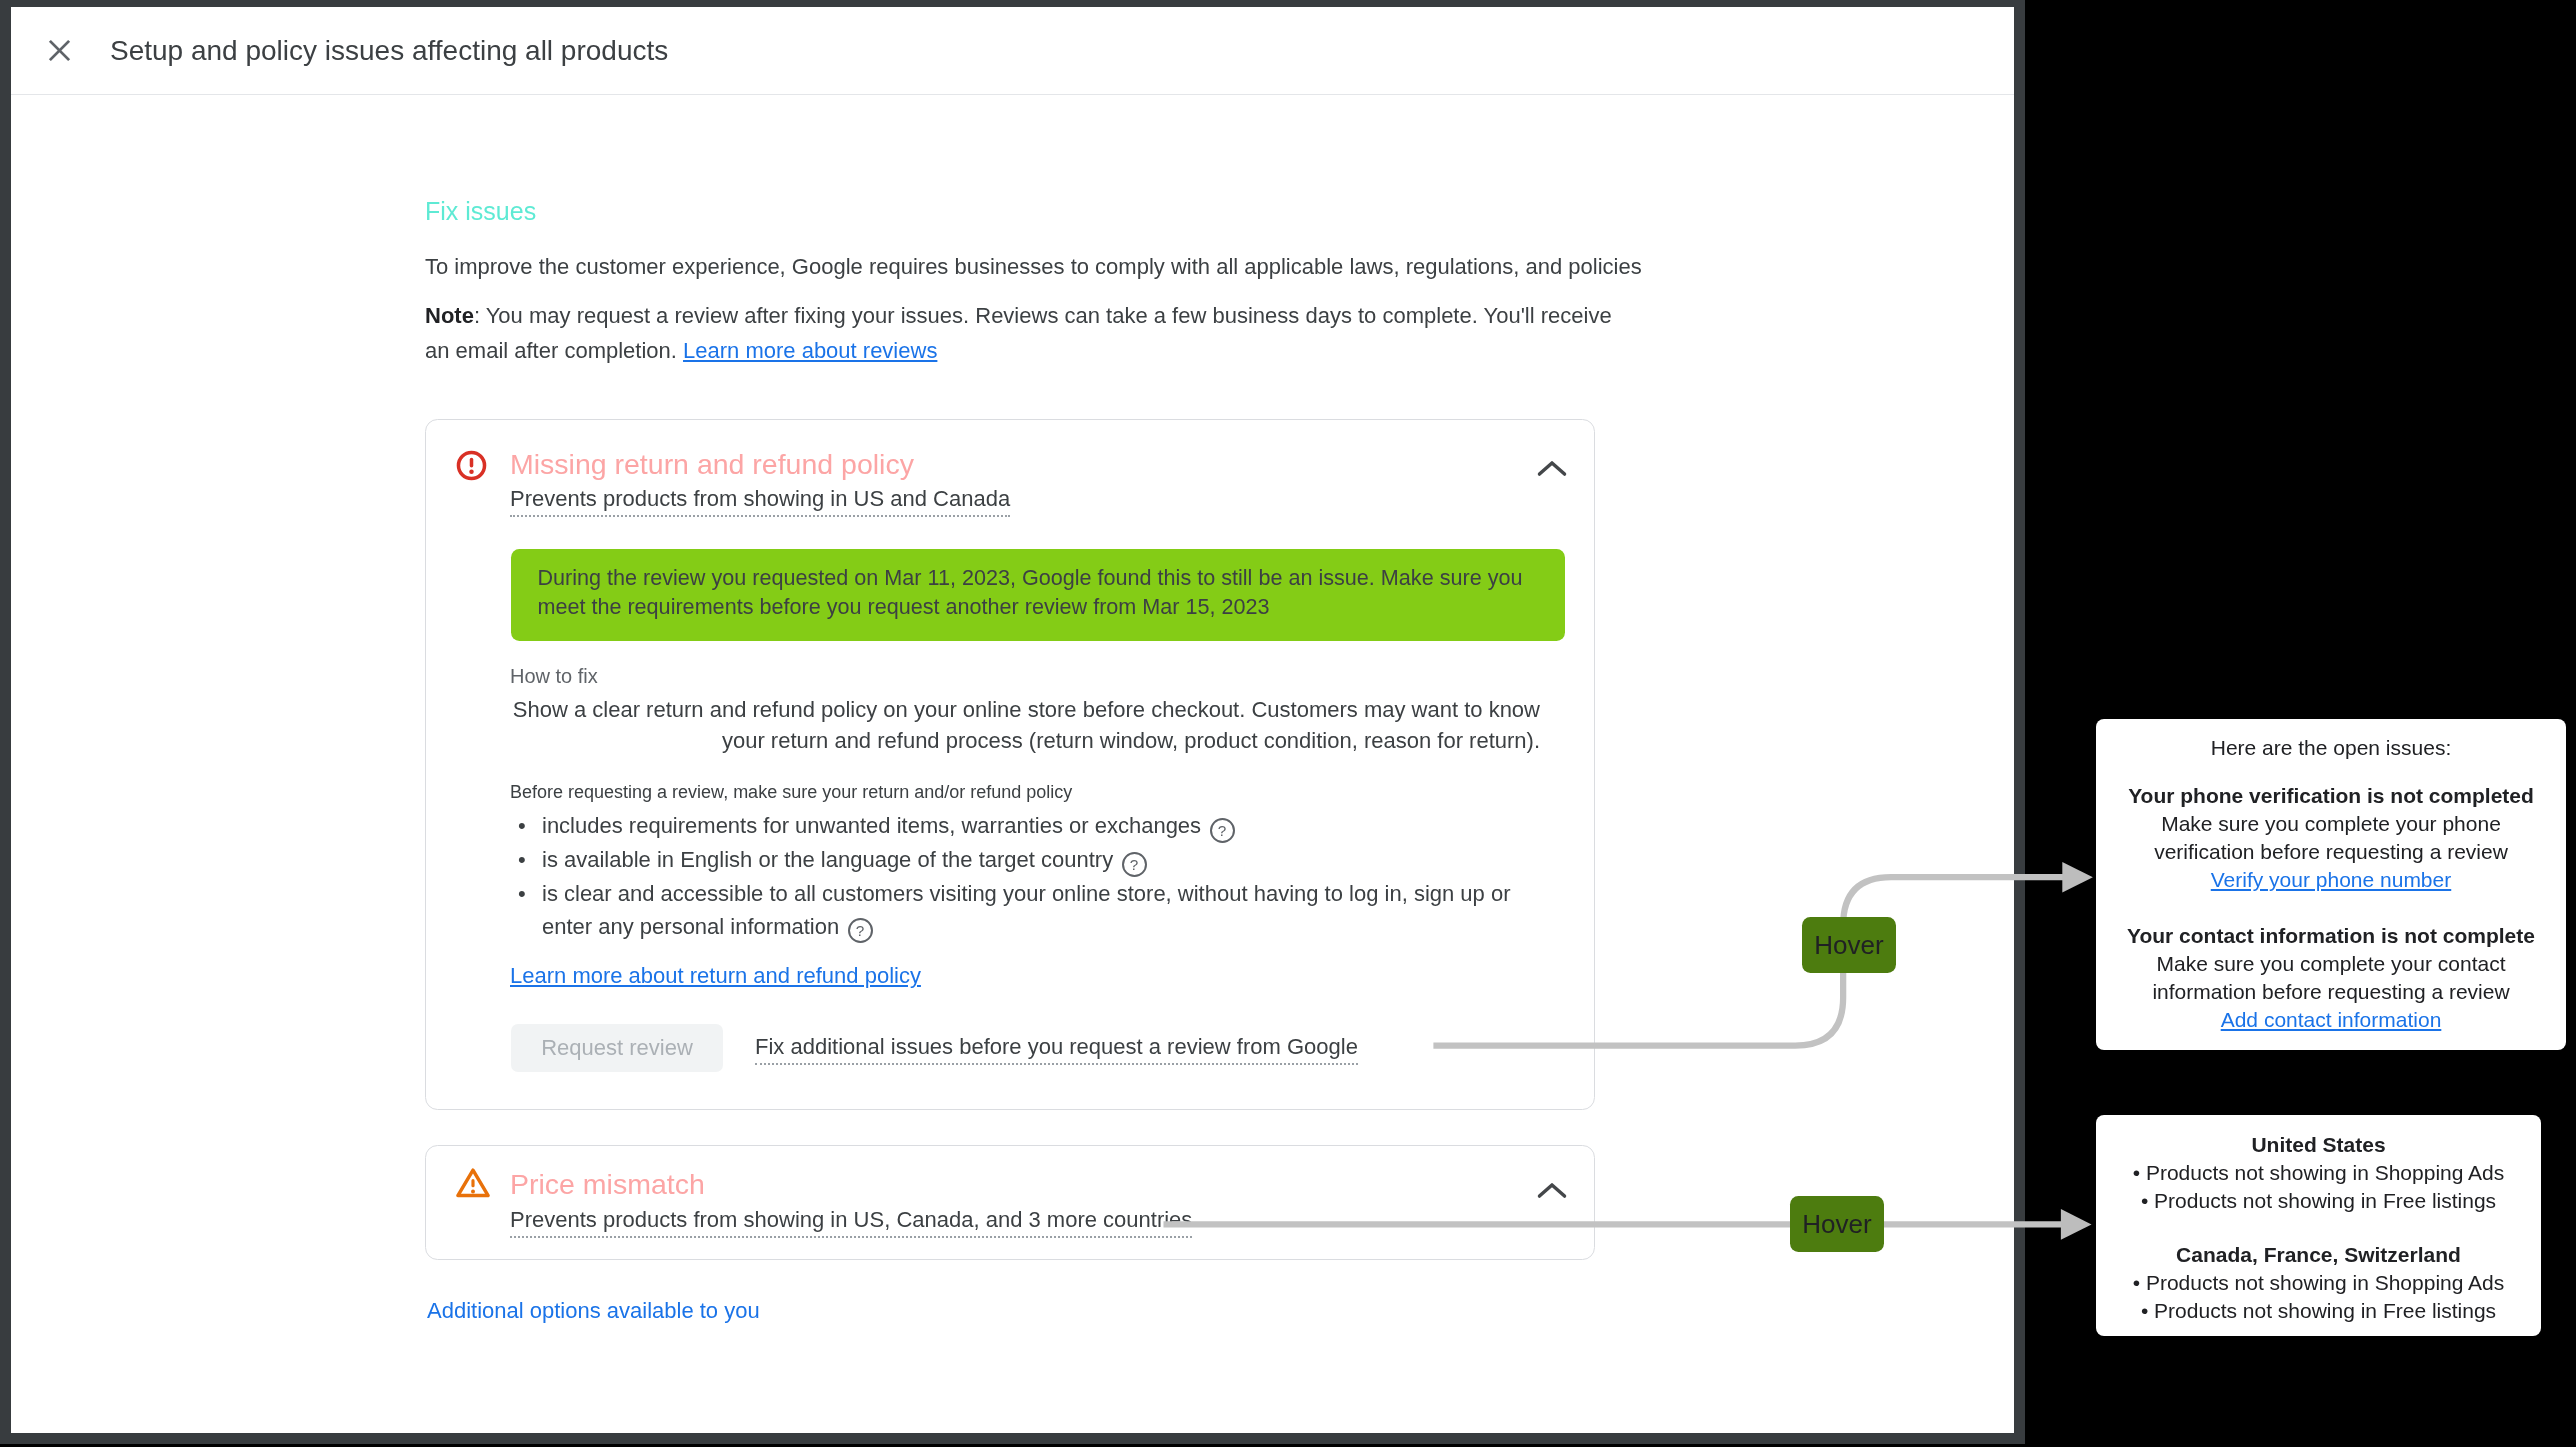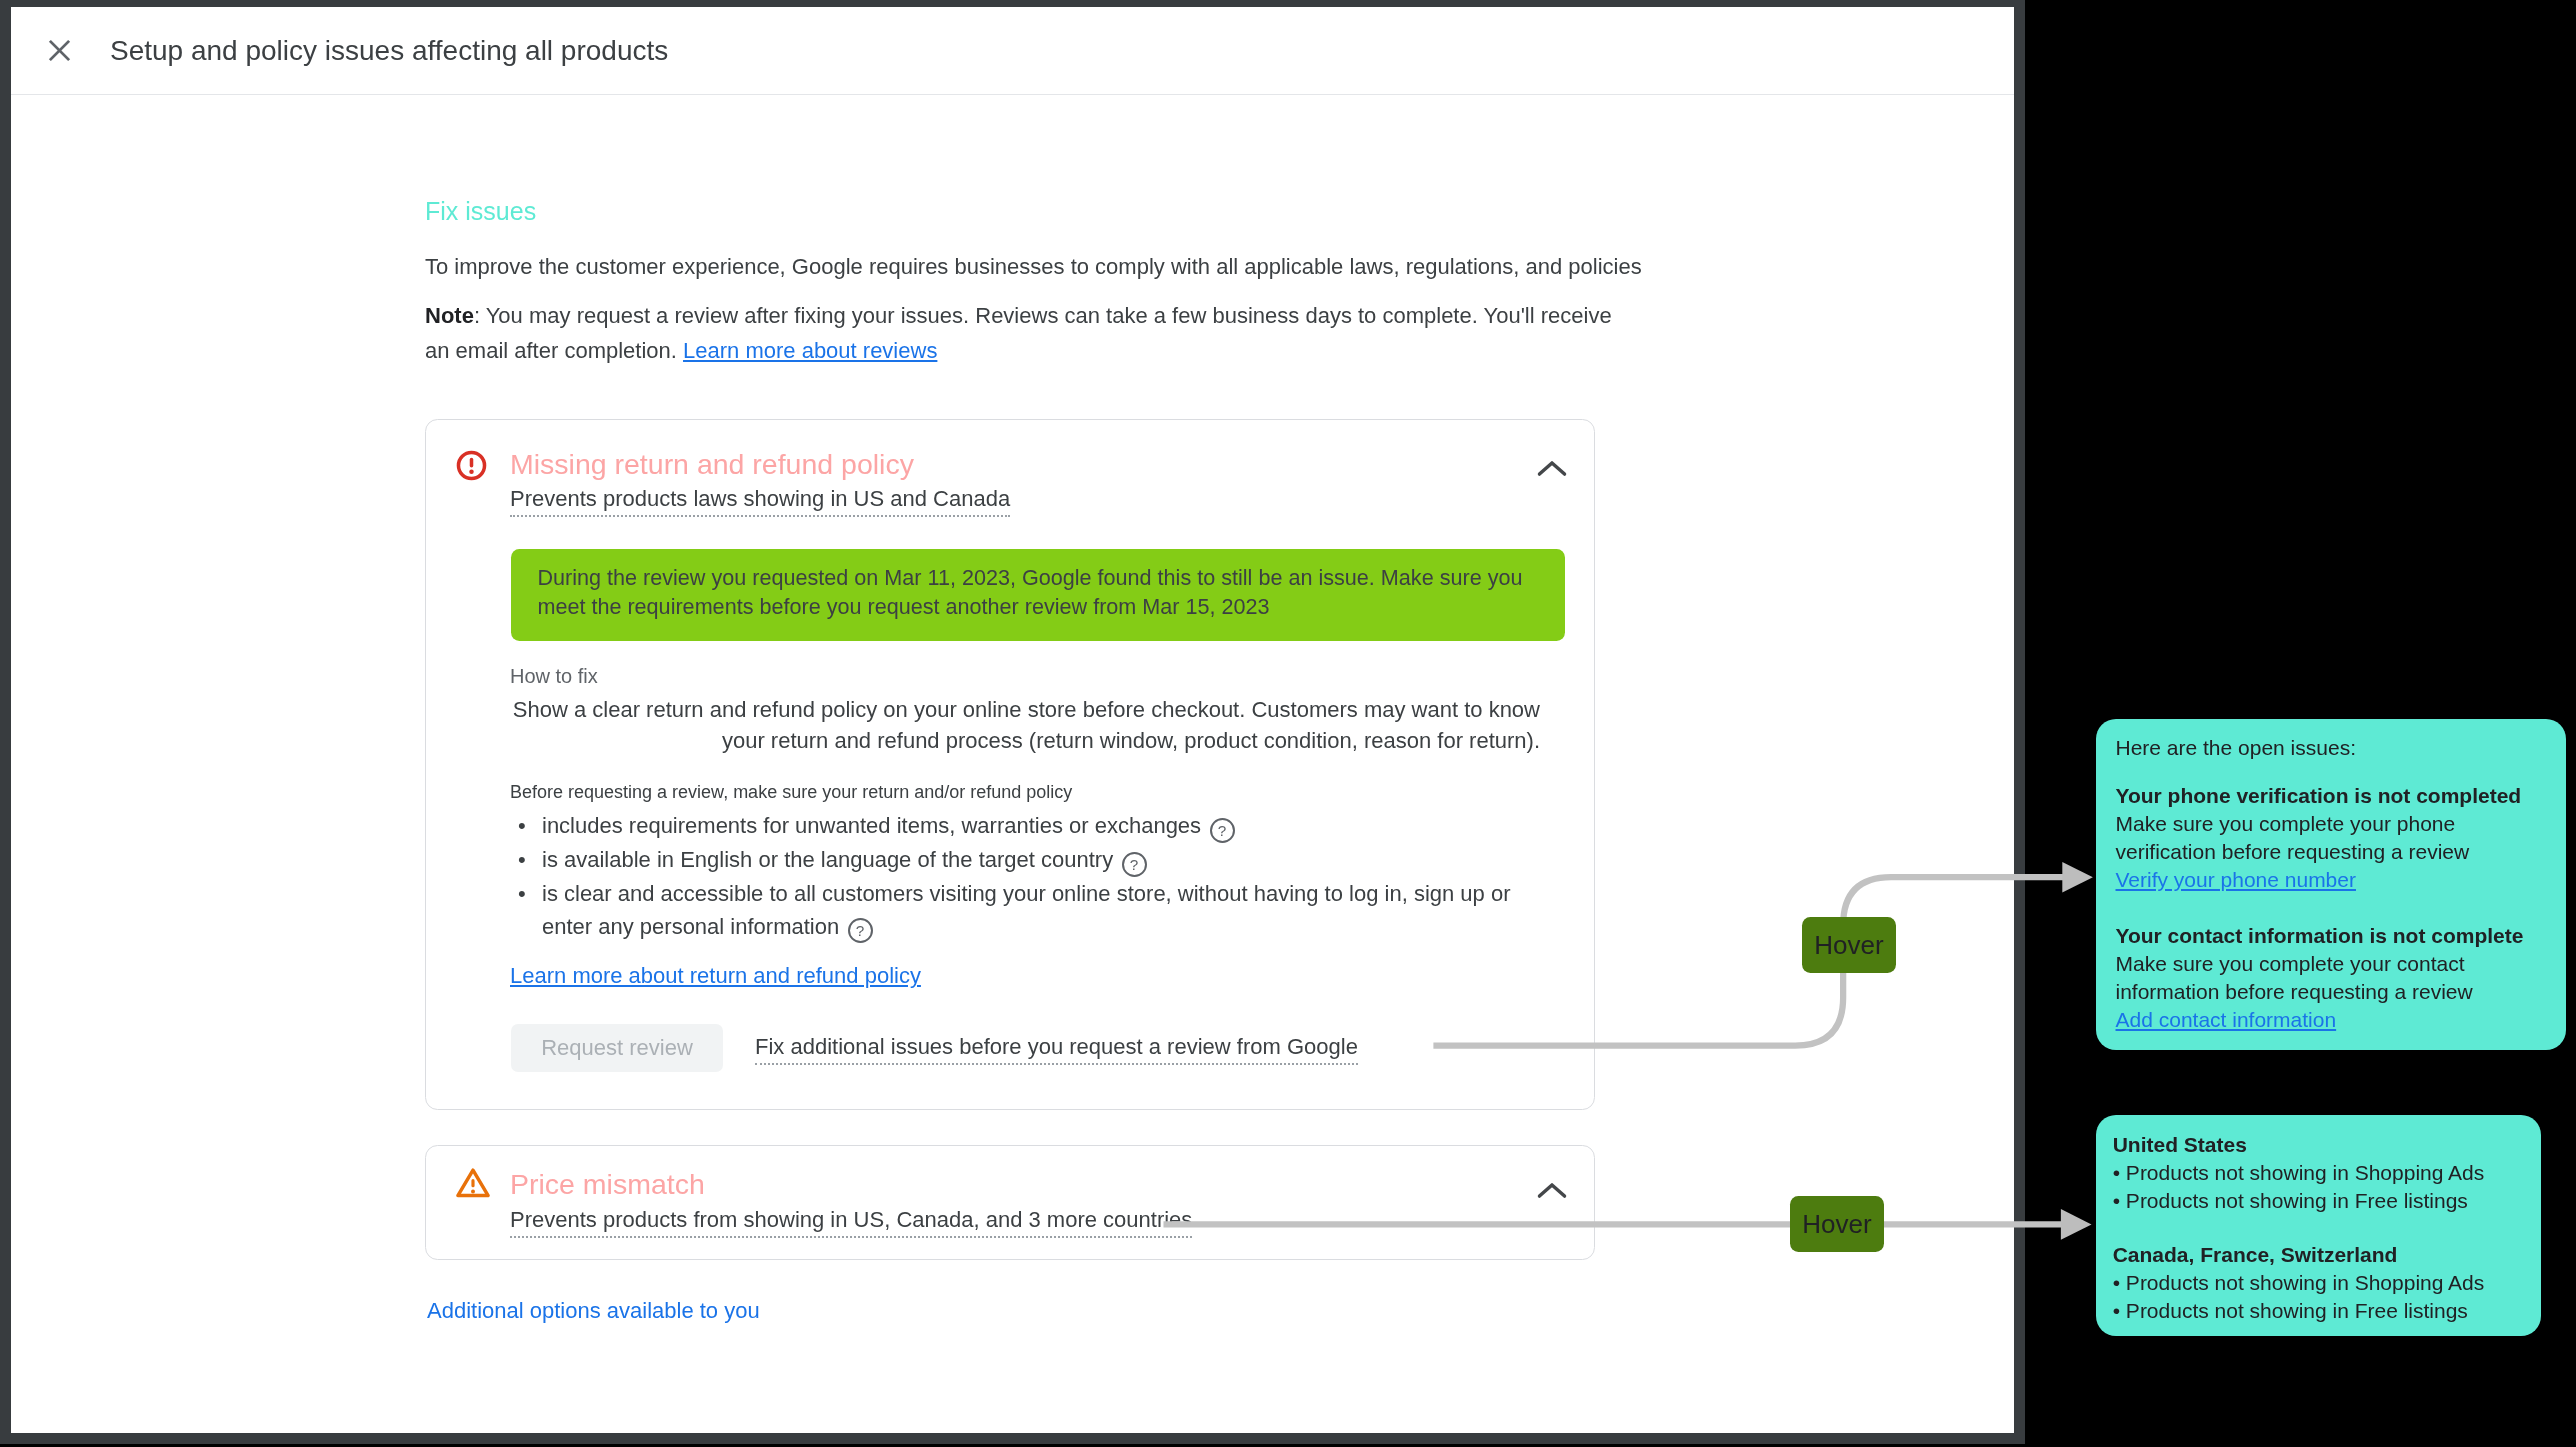--- a/index.html
+++ b/index.html
@@ -49,21 +49,21 @@
   .btn-note{left:755px;top:1034px;font-size:22px;white-space:nowrap;}
   .footer-lnk{left:427px;top:1298px;font-size:22px;white-space:nowrap;}
 
   
   .conn{left:0;top:0;pointer-events:none;}
   .hover-tag{width:94px;height:56px;background:#4d7c0f;border-radius:8.4px;color:#202124;
              font-size:26px;display:flex;align-items:center;justify-content:center;}
   .hover1{left:1802px;top:917px;}
   .hover2{left:1790px;top:1196px;}
 
-  .tip{background:#5eead4;border-radius:20px;box-sizing:border-box;color:#202124;}
+  .tip{background:#ffffff;border-radius:8px;box-sizing:border-box;color:#202124;text-align:center;}
   .tip1{left:2096px;top:719px;width:470px;height:331px;padding:15.3px 19.5px;font-size:21px;line-height:28px;}
   .tip2{left:2096px;top:1115px;width:445px;height:221px;padding:15.3px 16.7px;font-size:21px;line-height:28px;}
   .tip .hd{font-weight:bold;white-space:nowrap;}
   .tip1 .blk{margin-top:19.5px;}
   .tip1 .blk+.blk{margin-top:28px;}
   .tip2 .grp+.grp{margin-top:25px;}
   .tip2 .bl{white-space:nowrap;}
   .tip2 .hd{line-height:29px;}
 </style>
 </head>
@@ -95,21 +95,21 @@
       <rect x="19.5" y="11" width="5" height="14" rx="2.5" fill="#d93025"></rect>
       <circle cx="22" cy="31" r="3.2" fill="#d93025"></circle>
     </svg>
   </div>
   <div class="abs c-title c1-title">Missing return and refund policy</div>
   <div class="abs" style="left:1536px;top:458px;">
     <svg width="32" height="21" viewBox="0 0 46 30">
       <polyline points="5,23 23,7 41,23" fill="none" stroke="#44474a" stroke-width="5" stroke-linejoin="round" stroke-linecap="round"></polyline>
     </svg>
   </div>
-  <div class="abs c1-sub"><span class="dotted">Prevents products laws showing in US and Canada</span></div>
+  <div class="abs c1-sub"><span class="dotted">Prevents products from showing in US and Canada</span></div>
 
   <div class="abs alert">During the review you requested on Mar 11, 2023, Google found this to still be an issue. Make sure you meet the requirements before you request another review from Mar 15, 2023</div>
 
   <div class="abs htf-label">How to fix</div>
   <div class="abs htf-text">Show a clear return and refund policy on your online store before checkout. Customers may want to know your return and refund process (return window, product condition, reason for return).</div>
   <div class="abs chk-intro">Before requesting a review, make sure your return and/or refund policy</div>
 
   <div class="abs bullets">
     <div class="b-row">
       <span class="dot">•</span>

